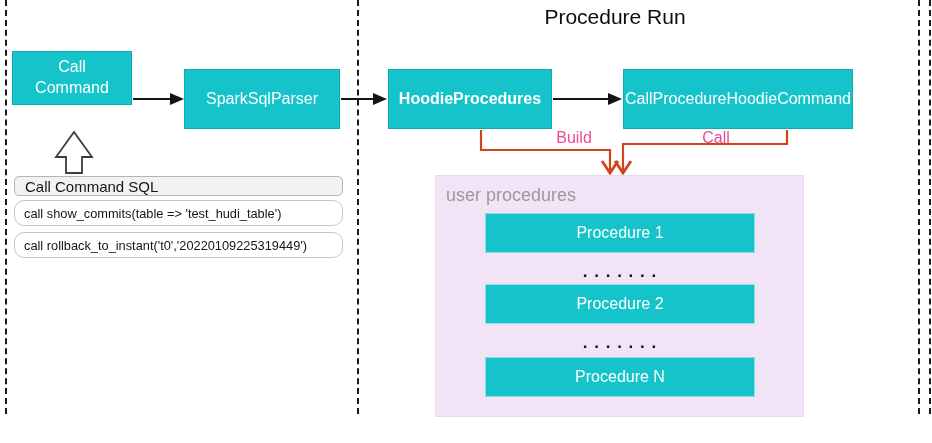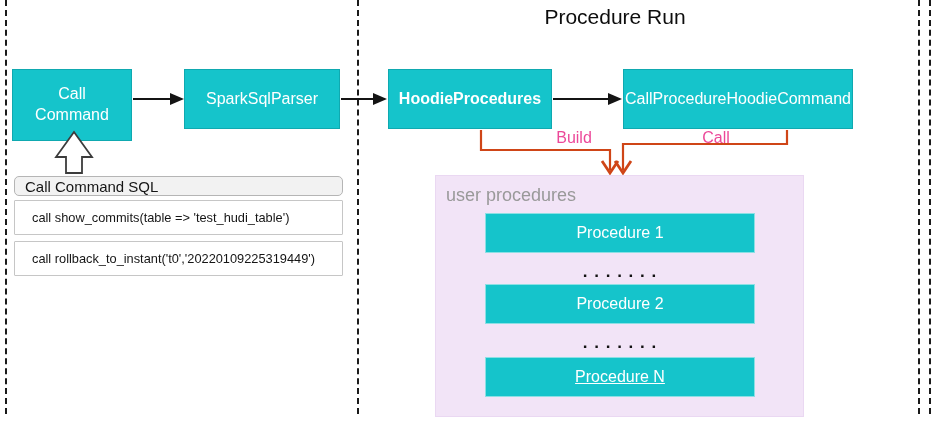--- a/index.html
+++ b/index.html
@@ -15,22 +15,22 @@
     font-size:16px;line-height:1.3;box-sizing:border-box;
   }
   .svg-layer{position:absolute;left:0;top:0;pointer-events:none;}
   .edge-label{position:absolute;font-size:16px;color:#ec4899;text-align:center;width:60px;}
   .sql-card{position:absolute;left:14px;top:176px;width:329px;}
   .sql-card-header{
     box-sizing:border-box;height:20px;display:flex;align-items:center;padding:0 10px;
     background:#f2f2f2;border:1px solid #b5b5b5;border-radius:5px;font-size:15px;color:#151515;
   }
   .sql-row{
-    box-sizing:border-box;height:35px;display:flex;align-items:center;padding:0 17px;
-    background:#fff;border:1px solid #c6c6c6;border-radius:1px;font-size:12.8px;color:#151515;
+    box-sizing:border-box;height:26px;display:flex;align-items:center;padding:0 9px;
+    background:#fff;border:1px solid #c6c6c6;border-radius:10px;font-size:12.8px;color:#151515;
     margin-top:4px;white-space:nowrap;
   }
   .proc-panel{
     position:absolute;left:435px;top:175px;width:369px;height:242px;
     background:var(--panel-fill,#f2e4f7);border:1px solid #ead8f2;box-sizing:border-box;
   }
   .proc-panel-label{position:absolute;left:10px;top:9px;font-size:18px;color:#999;}
   .proc-box{
     position:absolute;left:49px;width:270px;height:40px;background:var(--node-fill,#15c4cb);
     border:1px solid #8ce0e4;box-sizing:border-box;color:#fff;font-size:16px;
@@ -46,21 +46,21 @@
 
 <div class="canvas">
 
   <div class="dash" style="left:5px;"></div>
   <div class="dash" style="left:357px;"></div>
   <div class="dash" style="left:918px;"></div>
   <div class="dash" style="left:929px;"></div>
 
   <div class="region-title" style="left:480px;width:270px;">Procedure Run</div>
 
-  <div class="node" style="left:12px;top:69px;width:120px;height:72px;padding:0 14px;">Call Command</div>
+  <div class="node" style="left:12px;top:51px;width:120px;height:54px;padding:0 14px;">Call Command</div>
   <div class="node" style="left:184px;top:69px;width:156px;height:60px;">SparkSqlParser</div>
   <div class="node" style="left:388px;top:69px;width:164px;height:60px;font-weight:bold;">HoodieProcedures</div>
   <div class="node" style="left:623px;top:69px;width:230px;height:60px;">CallProcedureHoodieCommand</div>
 
   <svg class="svg-layer" width="932" height="443" viewBox="0 0 932 443">
     <g stroke="#141414" stroke-width="2.2" fill="#141414">
       <line x1="133" y1="99" x2="171" y2="99"></line>
       <polygon points="170,93 184,99 170,105" stroke="none"></polygon>
     </g>
     <g stroke="#141414" stroke-width="2.2" fill="#141414">
@@ -92,16 +92,16 @@
     <div class="sql-row">call show_commits(table =&gt; 'test_hudi_table')</div>
     <div class="sql-row" style="margin-top:6px;">call rollback_to_instant('t0','20220109225319449')</div>
   </div>
 
   <div class="proc-panel">
     <div class="proc-panel-label">user procedures</div>
     <div class="proc-box" style="top:37px;">Procedure 1</div>
     <div class="proc-dots" style="top:90px;">. . . . . . .</div>
     <div class="proc-box" style="top:108px;">Procedure 2</div>
     <div class="proc-dots" style="top:161px;">. . . . . . .</div>
-    <div class="proc-box" style="top:181px;text-decoration:underline;">Procedure N</div>
+    <div class="proc-box" style="top:181px;">Procedure N</div>
   </div>
 
 </div>
 
 </body></html>

